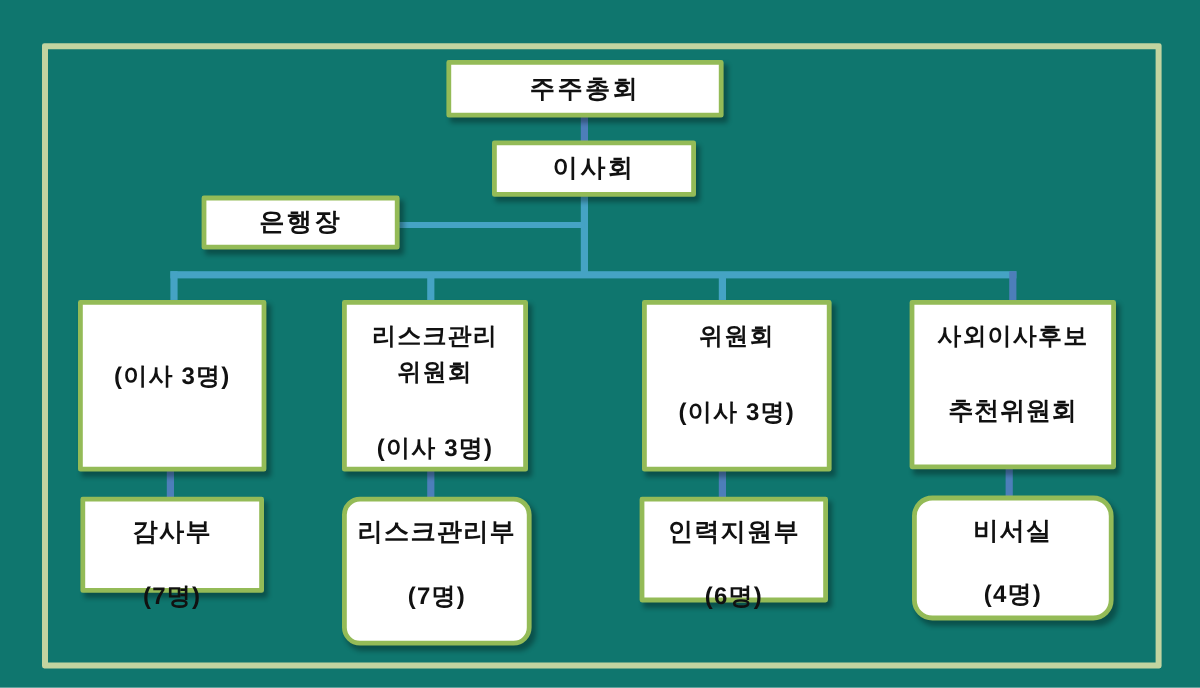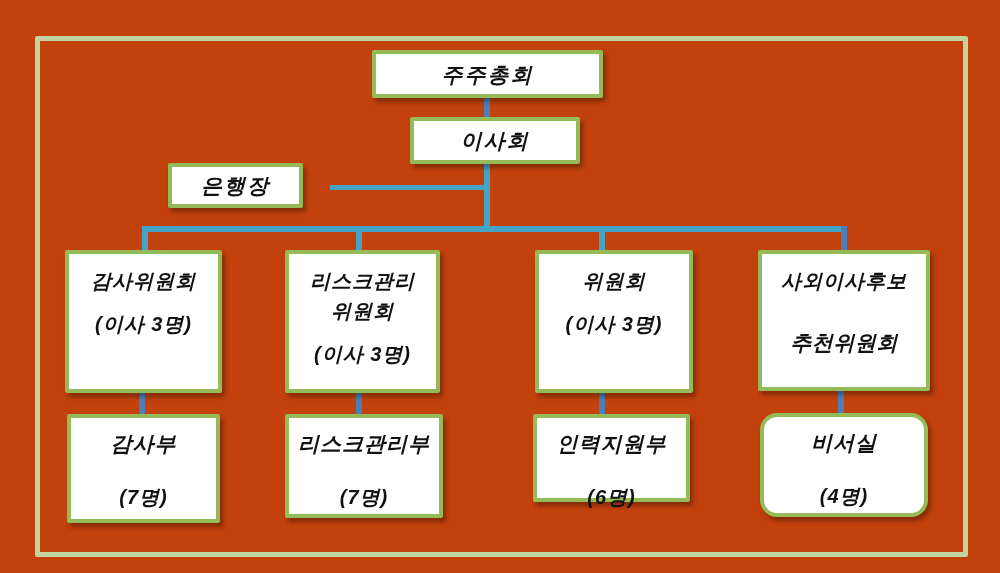--- a/index.html
+++ b/index.html
@@ -10,56 +10,56 @@
     --blue-line:#4D7EBA;
     --text-color:#111111;
   }
   *{box-sizing:border-box;margin:0;padding:0;}
   html,body{background:#ffffff;}
   body{
     width:1000px;height:573px;overflow:hidden;position:relative;
     font-family:"Liberation Sans","DejaVu Sans",sans-serif;
     color:var(--text-color);
   }
-  .canvas{position:absolute;inset:0;width:1000px;height:573px;background:#c2410c;font-style:italic;}
+  .canvas{position:absolute;inset:0;width:1000px;height:573px;background:#0f766e;}
   .frame{
     position:absolute;left:35px;top:36px;width:933px;height:521px;
     border:5px solid var(--frame-border);border-radius:2px;background:transparent;
   }
   .line{position:absolute;}
   .line.teal{background:var(--teal-line);}
   .line.blue{background:var(--blue-line);}
   .node{
     position:absolute;background:#ffffff;
     border:4px solid var(--box-border);border-radius:2px;
     box-shadow:3px 4px 4px rgba(0,0,0,0.32);
     display:flex;flex-direction:column;align-items:center;
     font-weight:bold;text-align:center;
   }
   .node.center{justify-content:center;}
   .hdr{font-size:21px;letter-spacing:2px;line-height:1;}
   .committee{padding-top:12px;}
   .committee .name-line{font-size:20px;letter-spacing:1px;line-height:30px;}
   .committee .name-line.small{font-size:21px;letter-spacing:0.5px;line-height:28px;}
   .committee .name-line:empty{display:none;}
-  .committee .members-line{font-size:20px;letter-spacing:1px;line-height:30px;margin-top:13px;}
+  .committee .members-line{font-size:20px;letter-spacing:1px;line-height:30px;margin-top:33px;}
   .dept{padding-top:11px;}
   .dept .name-line{font-size:21px;letter-spacing:1px;line-height:30px;}
   .dept .members-line{font-size:20px;letter-spacing:1px;line-height:30px;margin-top:23px;}
 
   
   #node-top{left:372px;top:50px;width:231px;height:48px;}
   #node-board{left:410px;top:117px;width:170px;height:47px;justify-content:center;}
-  #node-president{left:168px;top:163px;width:135px;height:45px;}
+  #node-president{left:168px;top:163px;width:165px;height:45px;}
   #committee-0{left:65px;top:250px;width:157px;height:143px;}
   #committee-1{left:285px;top:250px;width:155px;height:143px;}
   #committee-2{left:535px;top:250px;width:158px;height:143px;}
   #committee-3{left:758px;top:250px;width:172px;height:141px;gap:33px;}
-  #dept-0{left:67px;top:414px;width:153px;height:109px;}
-  #dept-1{left:285px;top:414px;width:158px;height:104px;}
+  #dept-0{left:67px;top:414px;width:153px;height:80px;}
+  #dept-1{left:285px;top:414px;width:158px;height:124px;border-radius:15px;}
   #dept-2{left:533px;top:414px;width:157px;height:88px;}
   #dept-3{left:760px;top:413px;width:168px;height:104px;border-radius:17px;}
 
   
   #conn-top-board{left:484px;top:95px;width:6px;height:26px;}
   #conn-board-bus{left:484px;top:160px;width:6px;height:70px;}
   #conn-president{left:330px;top:185px;width:157px;height:5px;}
   #conn-bus{left:142px;top:226px;width:705px;height:6px;}
   #drop-0{left:142px;top:226px;width:6px;height:28px;}
   #drop-1{left:356px;top:229px;width:6px;height:25px;}
@@ -96,21 +96,20 @@
 
   <div class="node center" id="node-board">
     <span class="hdr">이사회</span>
   </div>
 
   <div class="node center" id="node-president">
     <span class="hdr">은행장</span>
   </div>
 
   <div class="node committee" id="committee-0">
-    <div class="name-line">감사위원회</div>
 
     <div class="members-line">(이사  3명)</div>
   </div>
 
   <div class="node committee" id="committee-1">
     <div class="name-line">리스크관리</div>
     <div class="name-line">위원회</div>
     <div class="members-line">(이사  3명)</div>
   </div>
 

